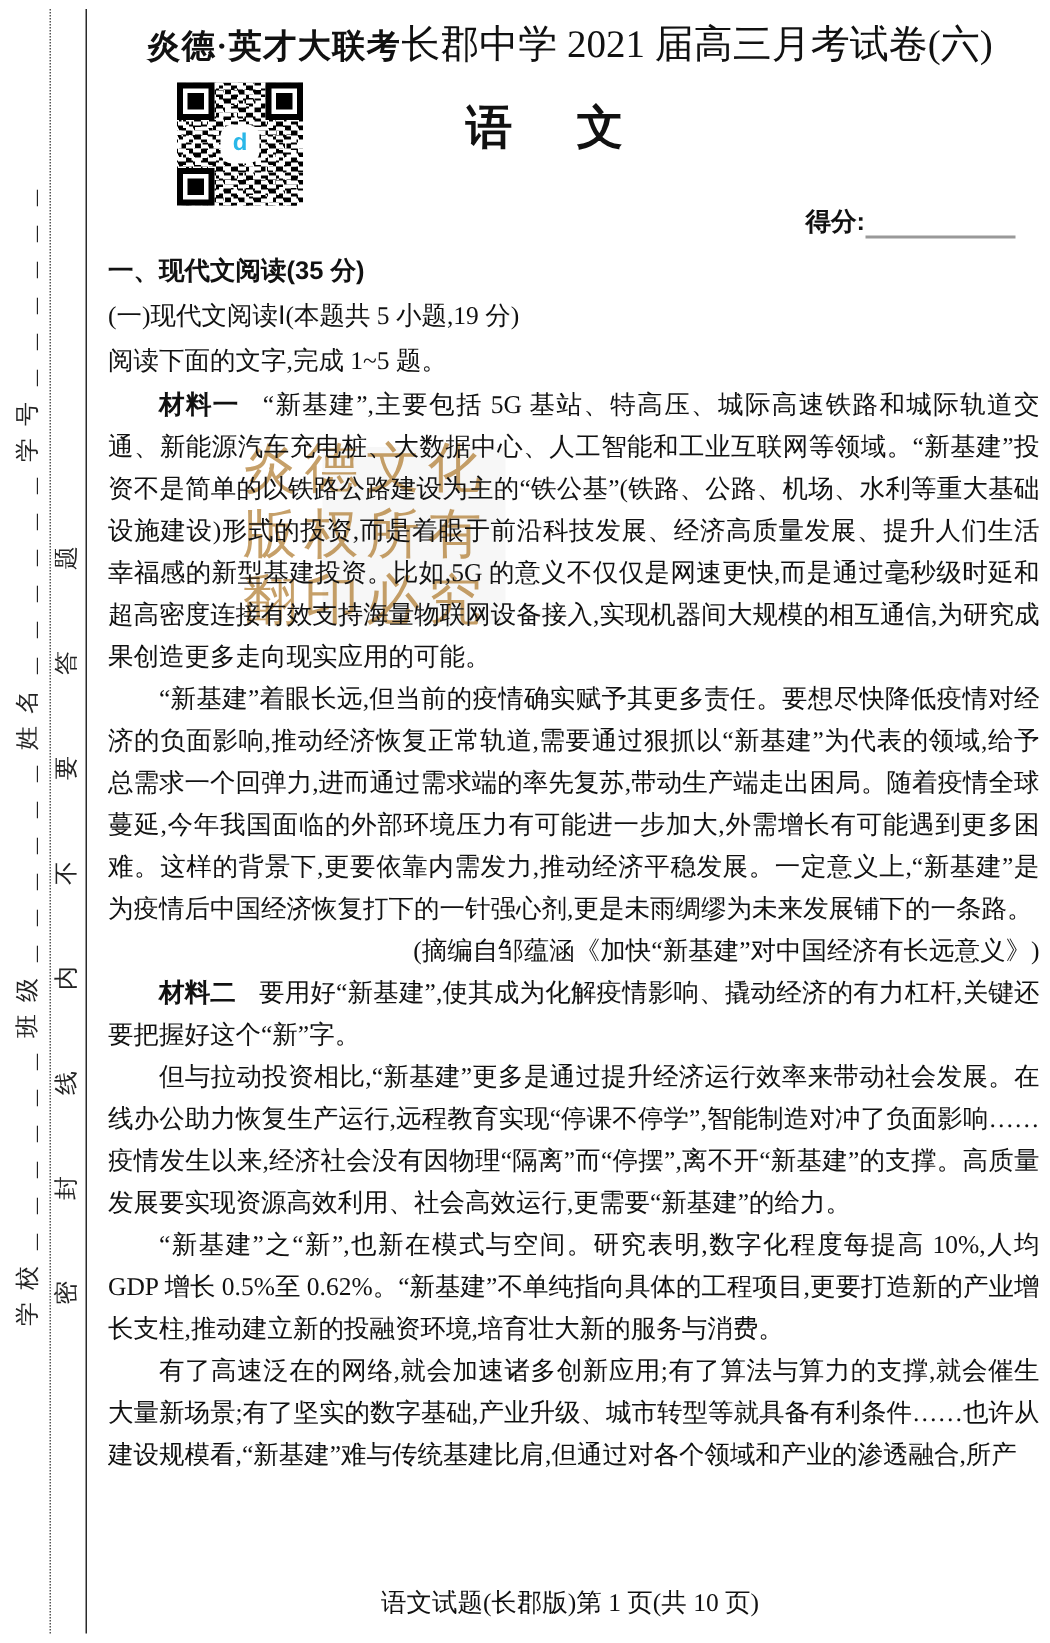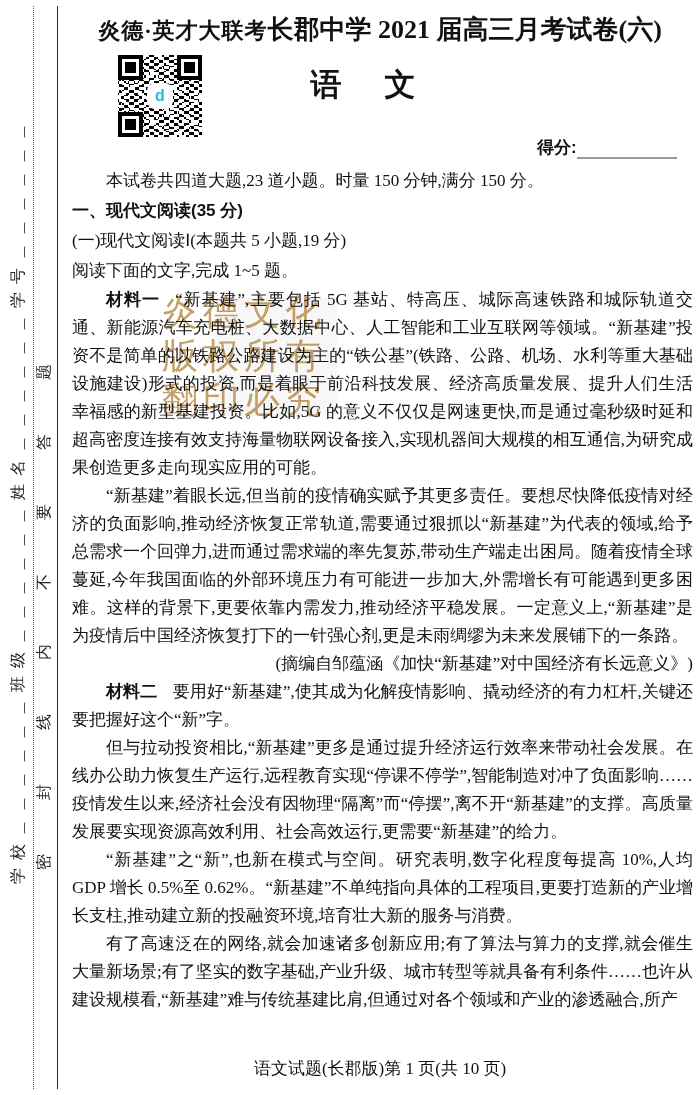--- a/index.html
+++ b/index.html
@@ -18,21 +18,21 @@
 
   
   .wm-box{position:absolute;left:215px;top:298px;width:122px;height:118px;background:#ededed;opacity:.45;}
   .watermark{position:absolute;left:162px;top:290px;font-family:"Liberation Sans",sans-serif;
              font-size:36px;line-height:44px;letter-spacing:5px;color:#a16207;opacity:.6;}
 
   
   .header-title{position:absolute;left:62px;top:12px;width:636px;text-align:center;
                 font-size:26px;white-space:nowrap;font-weight:bold;}
   .brand{font-size:22px;letter-spacing:1px;font-weight:900;}
-  .title-rest{font-weight:700;margin-top:36px;}
+  .title-rest{font-weight:400;margin-top:36px;}
 
   .subject{position:absolute;left:48px;top:64px;width:636px;text-align:center;
            font-size:31px;font-weight:bold;letter-spacing:6px;}
 
   
   .qr{position:absolute;left:118px;top:55px;width:84px;height:82px;}
   .qr-pattern{position:absolute;left:0;top:0;right:0;bottom:0;background:
       repeating-conic-gradient(#fff 0 25%,transparent 0 50%) 6px 2px/10px 6px,
       repeating-conic-gradient(#000 0 25%,transparent 0 50%) 3px 5px/14px 10px,
       repeating-conic-gradient(#000 0 25%,#fff 0 50%) 0 0/8px 8px;}
@@ -93,21 +93,20 @@
     <div class="qr-logo" style="color: rgb(41, 183, 232);">d</div>
   </div>
 
   <div class="subject">语　文</div>
 
   <div class="score">
     <span>得分:</span><span class="score-line"></span>
   </div>
 
   <div class="content">
-    <p class="intro">本试卷共四道大题,23 道小题。时量 150 分钟,满分 150 分。</p>
     <p class="h1">一、现代文阅读(35 分)</p>
     <p class="h2">(一)现代文阅读Ⅰ(本题共 5 小题,19 分)</p>
     <p class="h2">阅读下面的文字,完成 1~5 题。</p>
 
     <p class="para"><b class="mlabel">材料一</b><span>“新基建”,主要包括 5G 基站、特高压、城际高速铁路和城际轨道交通、新能源汽车充电桩、大数据中心、人工智能和工业互联网等领域。“新基建”投资不是简单的以铁路公路建设为主的“铁公基”(铁路、公路、机场、水利等重大基础设施建设)形式的投资,而是着眼于前沿科技发展、经济高质量发展、提升人们生活幸福感的新型基建投资。比如,5G 的意义不仅仅是网速更快,而是通过毫秒级时延和超高密度连接有效支持海量物联网设备接入,实现机器间大规模的相互通信,为研究成果创造更多走向现实应用的可能。</span></p>
     <p class="para"><b class="mlabel"></b><span>“新基建”着眼长远,但当前的疫情确实赋予其更多责任。要想尽快降低疫情对经济的负面影响,推动经济恢复正常轨道,需要通过狠抓以“新基建”为代表的领域,给予总需求一个回弹力,进而通过需求端的率先复苏,带动生产端走出困局。随着疫情全球蔓延,今年我国面临的外部环境压力有可能进一步加大,外需增长有可能遇到更多困难。这样的背景下,更要依靠内需发力,推动经济平稳发展。一定意义上,“新基建”是为疫情后中国经济恢复打下的一针强心剂,更是未雨绸缪为未来发展铺下的一条路。</span></p>
     <p class="attr">(摘编自邹蕴涵《加快“新基建”对中国经济有长远意义》)</p>
     <p class="para"><b class="mlabel">材料二</b><span>要用好“新基建”,使其成为化解疫情影响、撬动经济的有力杠杆,关键还要把握好这个“新”字。</span></p>
     <p class="para"><b class="mlabel"></b><span>但与拉动投资相比,“新基建”更多是通过提升经济运行效率来带动社会发展。在线办公助力恢复生产运行,远程教育实现“停课不停学”,智能制造对冲了负面影响……疫情发生以来,经济社会没有因物理“隔离”而“停摆”,离不开“新基建”的支撑。高质量发展要实现资源高效利用、社会高效运行,更需要“新基建”的给力。</span></p>
     <p class="para"><b class="mlabel"></b><span>“新基建”之“新”,也新在模式与空间。研究表明,数字化程度每提高 10%,人均 GDP 增长 0.5%至 0.62%。“新基建”不单纯指向具体的工程项目,更要打造新的产业增长支柱,推动建立新的投融资环境,培育壮大新的服务与消费。</span></p>

